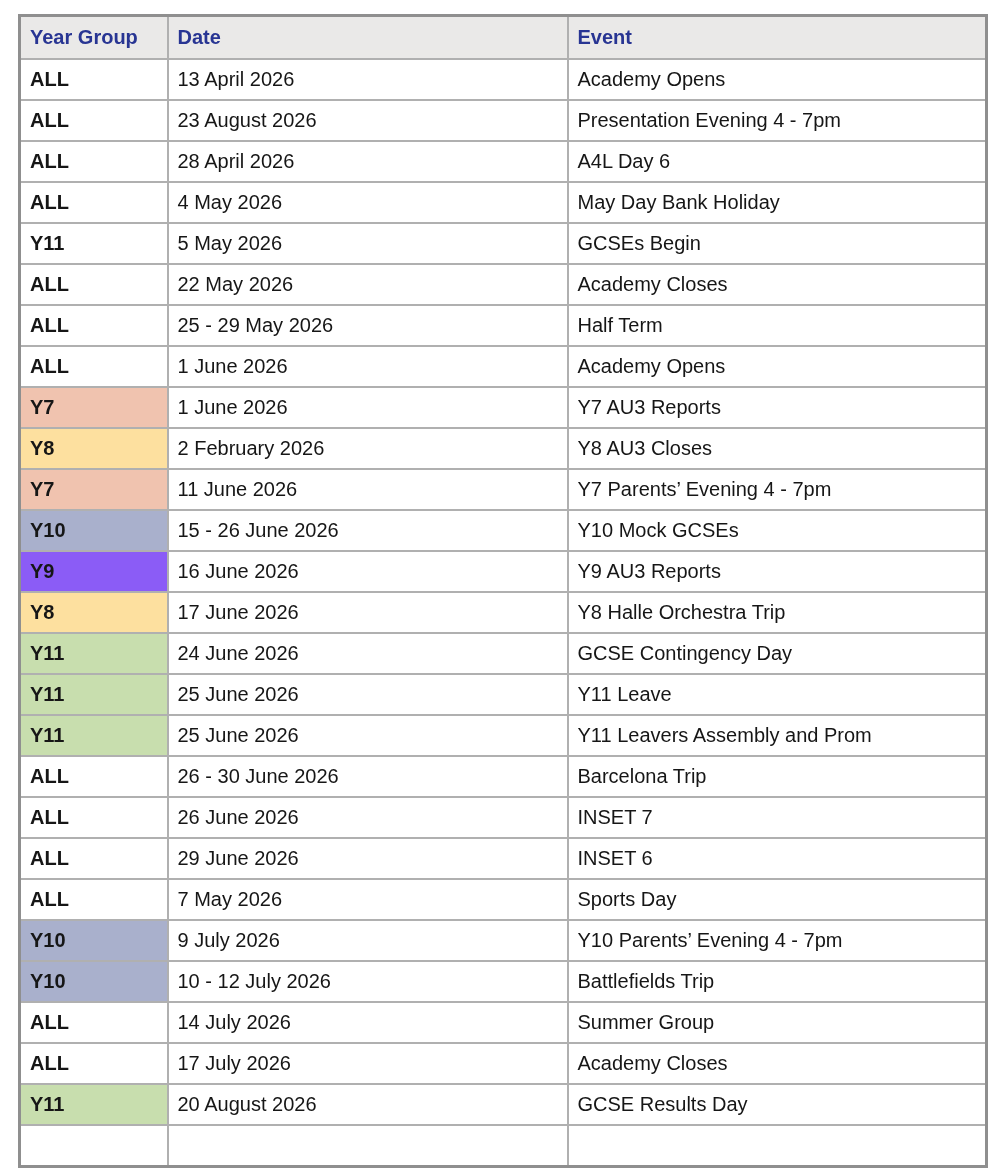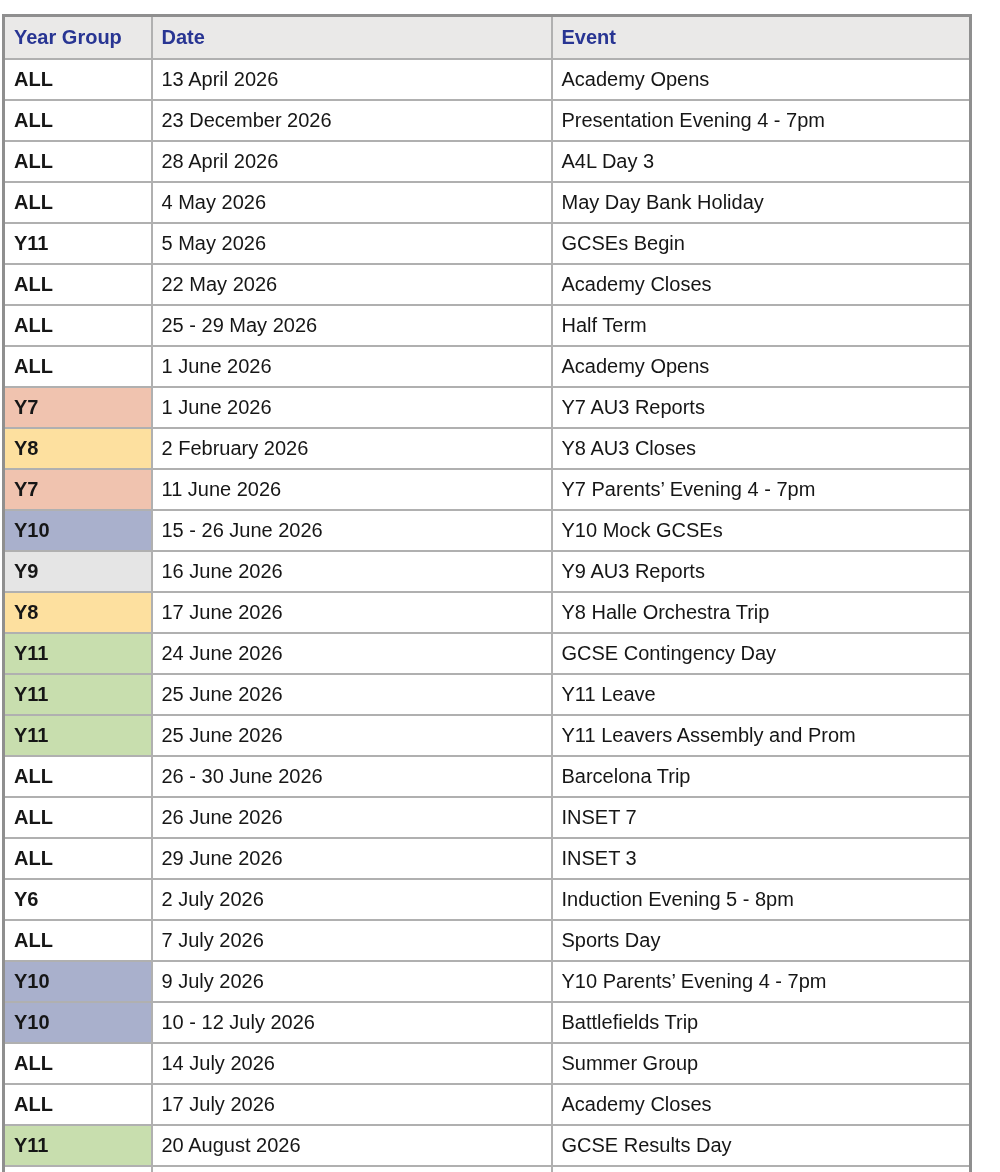--- a/index.html
+++ b/index.html
@@ -5,21 +5,21 @@
   html, body {
     margin: 0;
     padding: 0;
     background: #ffffff;
     font-family: "Liberation Sans", "DejaVu Sans", sans-serif;
   }
   .page {
     width: 1000px;
     height: 1172px;
     box-sizing: border-box;
-    padding: 14px 15px 15px 2px;
+    padding: 14px 15px 15px 18px;
     background: #ffffff;
   }
   table.calendar {
     border-collapse: collapse;
     table-layout: fixed;
     width: 967px;
     border: 3px solid var(--outer-border, #8F8F8F);
   }
   col.c-year  { width: 148px; }
   col.c-date  { width: 400px; }
@@ -64,27 +64,27 @@
       </tr>
     </thead>
     <tbody id="calendar-body">
         <tr>
           <td class="yg">ALL</td>
           <td>13 April 2026</td>
           <td>Academy Opens</td>
         </tr>
         <tr>
           <td class="yg">ALL</td>
-          <td>23 December 2026</td>
+          <td>23 August 2026</td>
           <td>Presentation Evening 4 - 7pm</td>
         </tr>
         <tr>
           <td class="yg">ALL</td>
           <td>28 April 2026</td>
-          <td>A4L Day 3</td>
+          <td>A4L Day 6</td>
         </tr>
         <tr>
           <td class="yg">ALL</td>
           <td>4 May 2026</td>
           <td>May Day Bank Holiday</td>
         </tr>
         <tr>
           <td class="yg">Y11</td>
           <td>5 May 2026</td>
           <td>GCSEs Begin</td>
@@ -118,21 +118,21 @@
           <td class="yg" style="background-color: rgb(240, 195, 175);">Y7</td>
           <td>11 June 2026</td>
           <td>Y7 Parents’ Evening 4 - 7pm</td>
         </tr>
         <tr>
           <td class="yg" style="background-color: rgb(169, 176, 204);">Y10</td>
           <td>15 - 26 June 2026</td>
           <td>Y10 Mock GCSEs</td>
         </tr>
         <tr>
-          <td class="yg" style="background-color: #e5e5e5;">Y9</td>
+          <td class="yg" style="background-color: #8b5cf6;">Y9</td>
           <td>16 June 2026</td>
           <td>Y9 AU3 Reports</td>
         </tr>
         <tr>
           <td class="yg" style="background-color: rgb(253, 224, 159);">Y8</td>
           <td>17 June 2026</td>
           <td>Y8 Halle Orchestra Trip</td>
         </tr>
         <tr>
           <td class="yg" style="background-color: rgb(200, 222, 174);">Y11</td>
@@ -155,30 +155,25 @@
           <td>Barcelona Trip</td>
         </tr>
         <tr>
           <td class="yg">ALL</td>
           <td>26 June 2026</td>
           <td>INSET 7</td>
         </tr>
         <tr>
           <td class="yg">ALL</td>
           <td>29 June 2026</td>
-          <td>INSET 3</td>
-        </tr>
-        <tr>
-          <td class="yg">Y6</td>
-          <td>2 July 2026</td>
-          <td>Induction Evening 5 - 8pm</td>
-        </tr>
-        <tr>
-          <td class="yg">ALL</td>
-          <td>7 July 2026</td>
+          <td>INSET 6</td>
+        </tr>
+        <tr>
+          <td class="yg">ALL</td>
+          <td>7 May 2026</td>
           <td>Sports Day</td>
         </tr>
         <tr>
           <td class="yg" style="background-color: rgb(169, 176, 204);">Y10</td>
           <td>9 July 2026</td>
           <td>Y10 Parents’ Evening 4 - 7pm</td>
         </tr>
         <tr>
           <td class="yg merge-top" style="background-color: rgb(169, 176, 204);">Y10</td>
           <td>10 - 12 July 2026</td>

